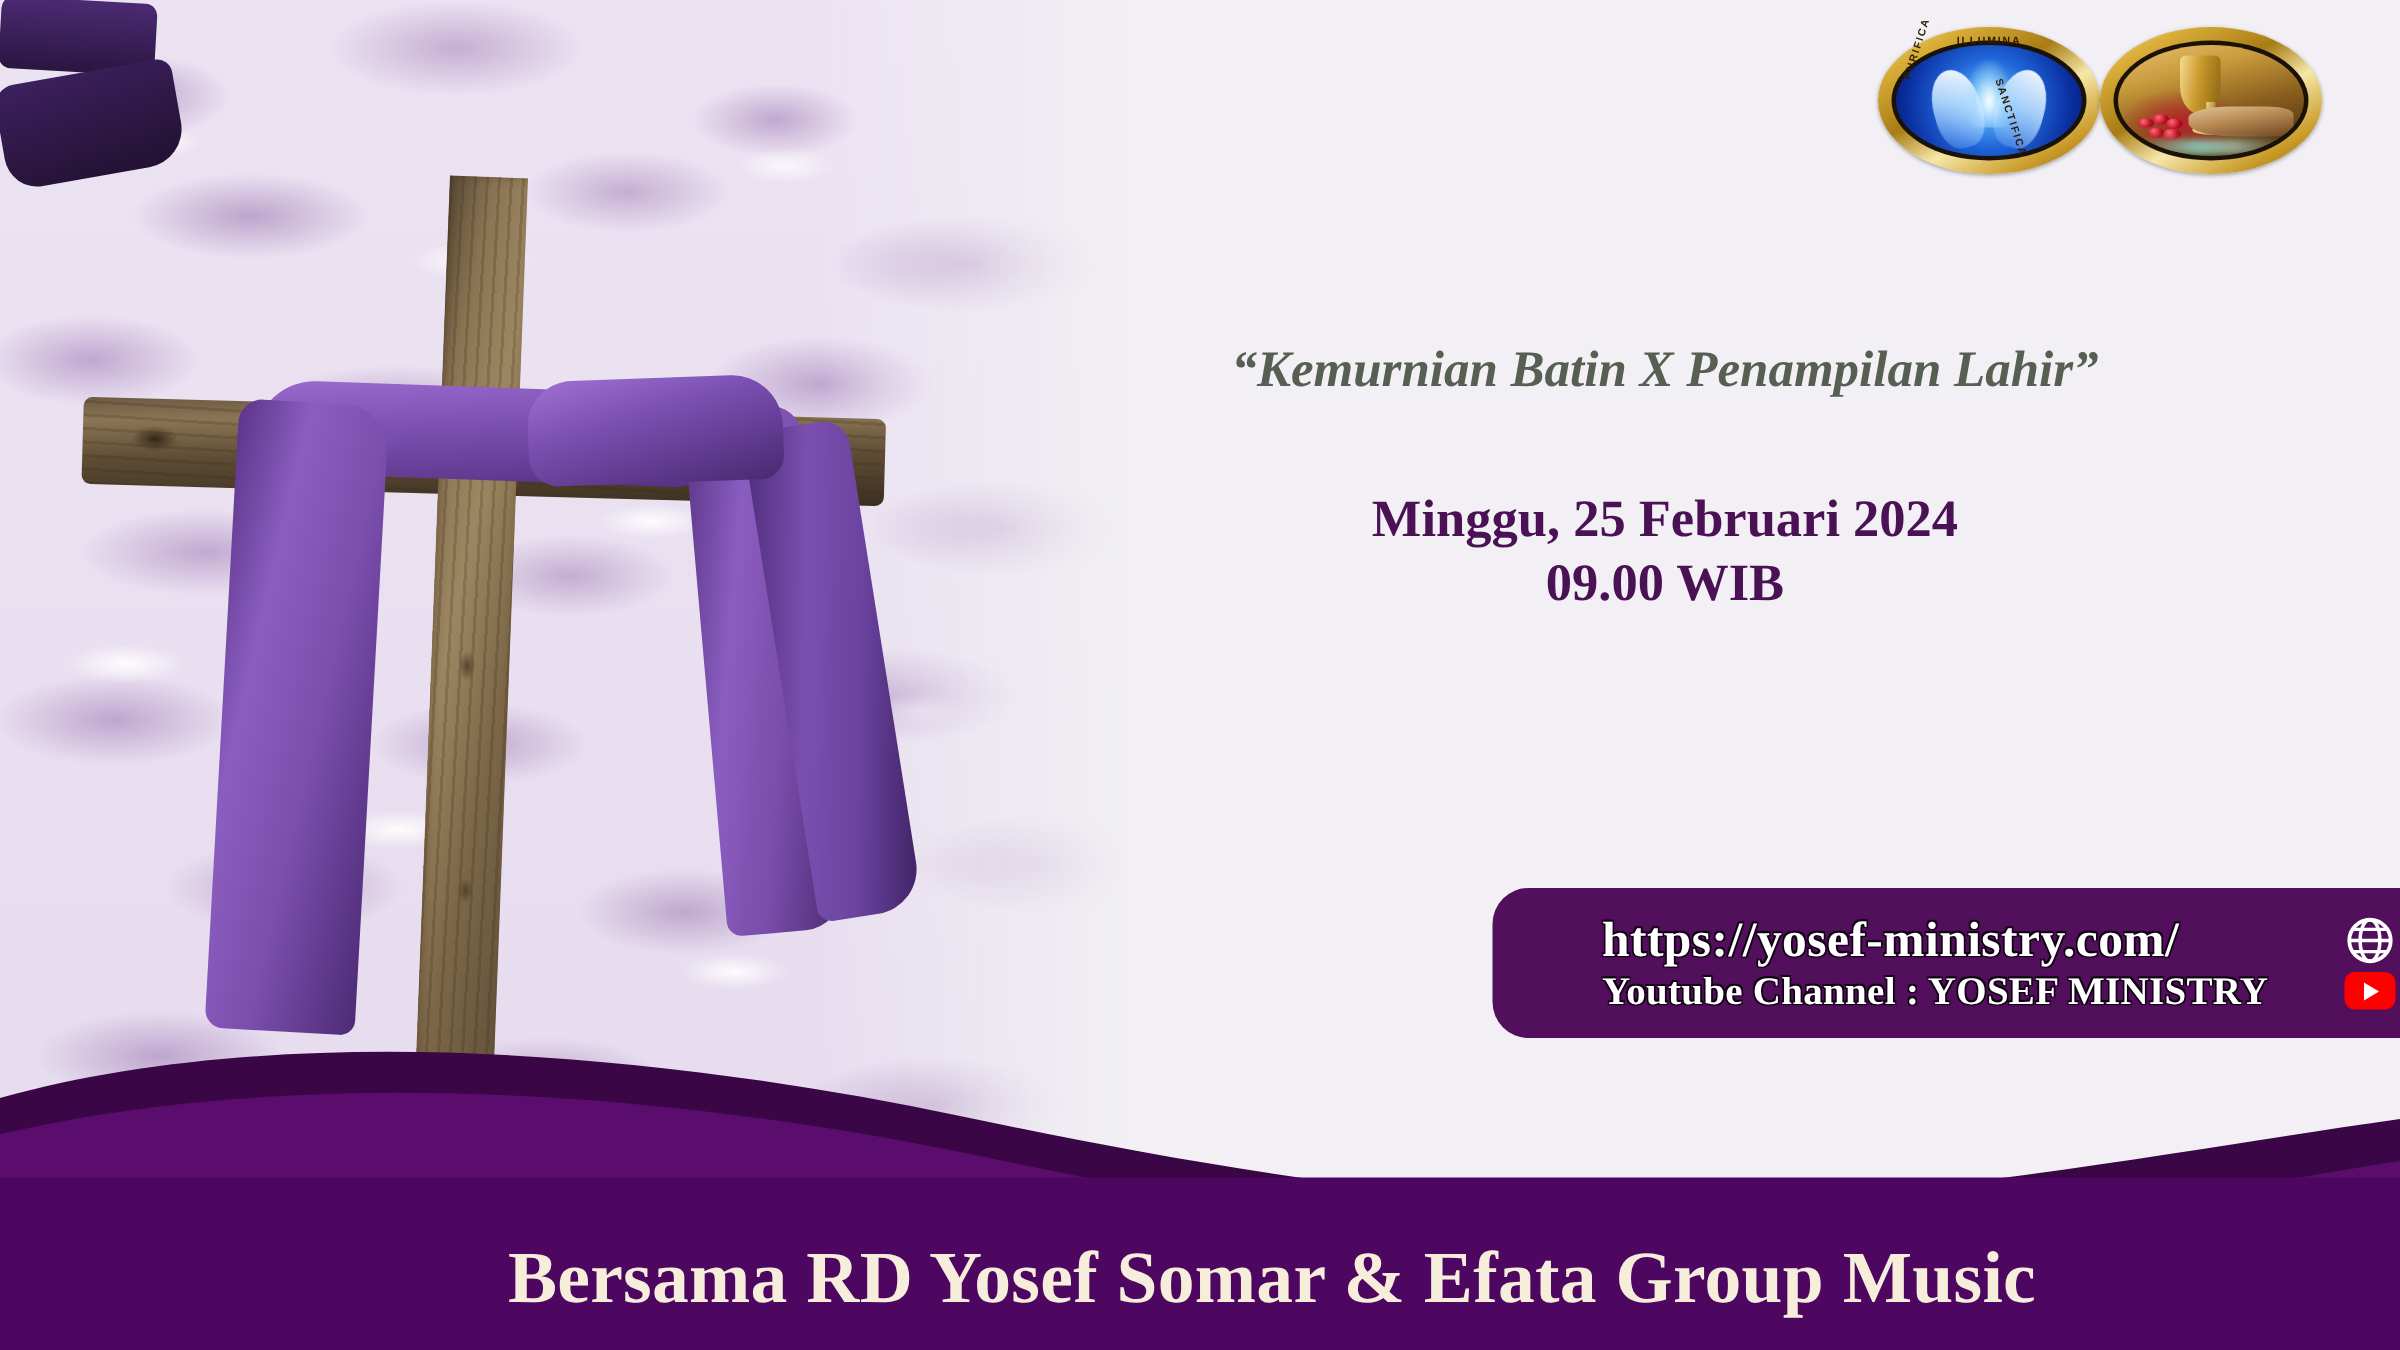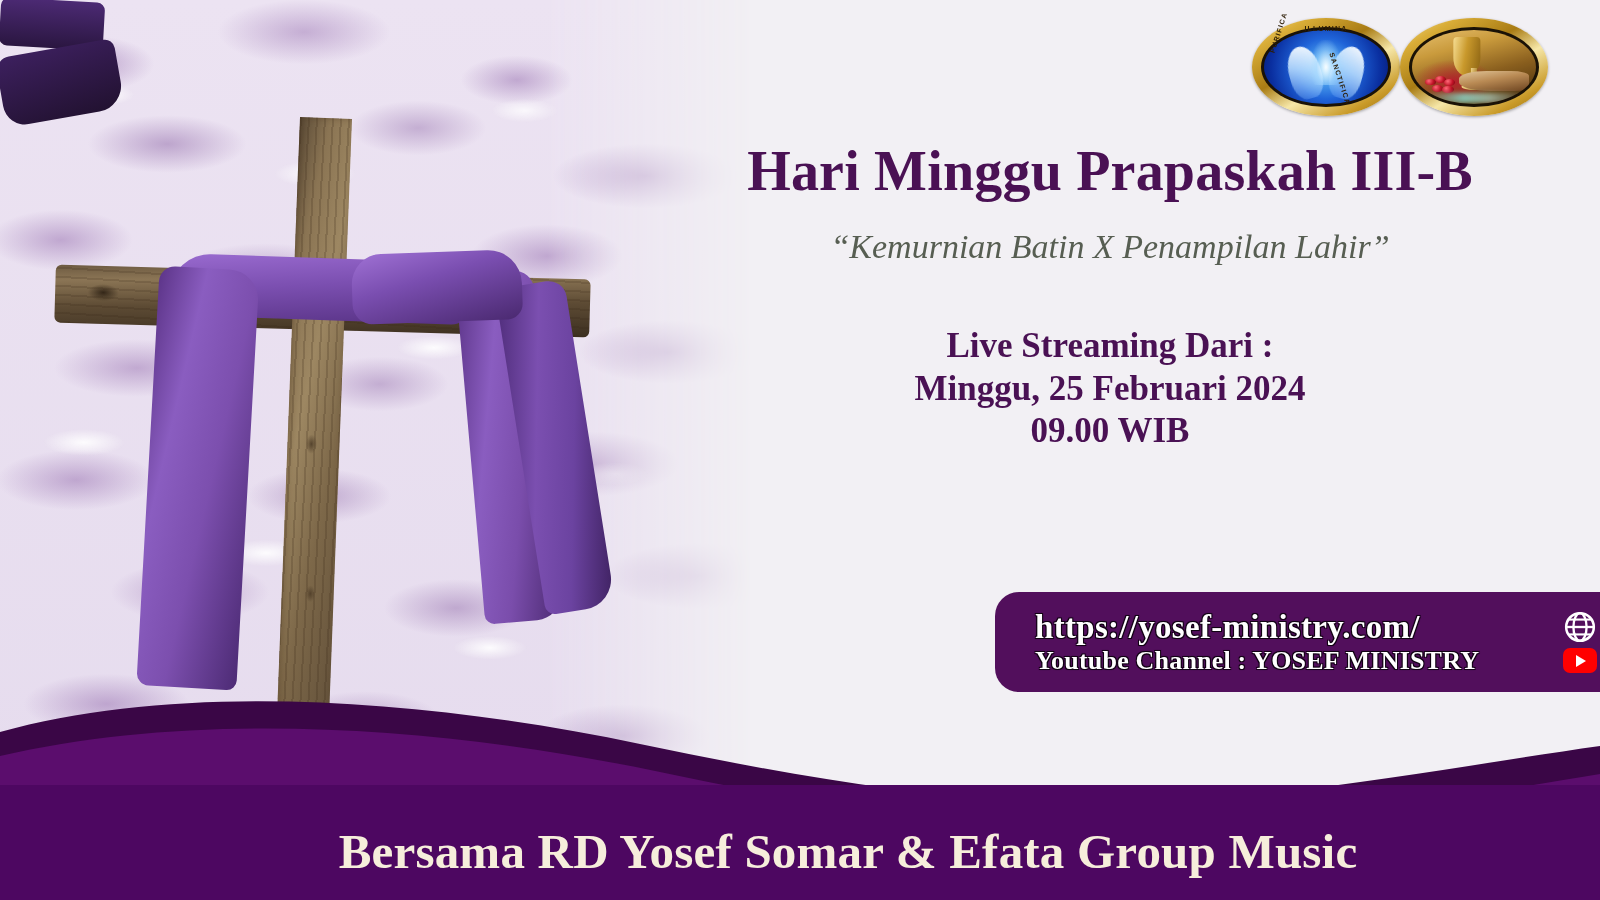--- a/index.html
+++ b/index.html
@@ -201,21 +201,21 @@
   }
 
   
   .headline{
     position:absolute;left:660px;top:142px;width:900px;text-align:center;
     font-size:56px;font-weight:700;color:#4a1154;letter-spacing:.2px;line-height:1.05;
     white-space:nowrap;
   }
   .tagline{
     position:absolute;left:660px;top:228px;width:900px;text-align:center;
-    font-size:34px;font-style:italic;font-weight:400;color:#575e52;white-space:nowrap;
+    font-size:34px;font-style:italic;font-weight:700;color:#575e52;white-space:nowrap;
   }
   .details{
     position:absolute;left:700px;top:325px;width:820px;text-align:center;
     color:#4a1154;font-size:35px;font-weight:700;line-height:1.22;
   }
   .details div{white-space:nowrap;}
 
   
   .urlbar{
     position:absolute;left:995px;top:592px;width:620px;height:100px;
@@ -223,21 +223,21 @@
     display:flex;flex-direction:column;justify-content:center;
     padding:0 18px 0 40px;box-sizing:border-box;
   }
   .url-row{display:flex;align-items:center;gap:14px;}
   .url-row .txt{
     color:#ffffff;font-weight:700;
     text-shadow:-1px -1px 0 #120314,1px -1px 0 #120314,-1px 1px 0 #120314,1px 1px 0 #120314, 0 0 2px #120314;
   }
   .url-line1 .txt{font-size:33px;letter-spacing:.3px;}
   .url-line2 .txt{font-size:26px;letter-spacing:.2px;font-family:Liberation Serif, serif;}
-  .url-row .txt{flex:1;text-align:left;}
+  .url-row .txt{flex:1;text-align:left;margin-left:33px;}
   .globe-icon{width:34px;height:34px;flex:0 0 34px;}
   .yt-icon{
     width:34px;height:25px;flex:0 0 34px;background:#ff0000;border-radius:7px;
     display:flex;align-items:center;justify-content:center;
   }
   .yt-icon .tri{
     width:0;height:0;border-left:10px solid #fff;border-top:6px solid transparent;border-bottom:6px solid transparent;
     margin-left:2px;
   }
 
@@ -305,25 +305,23 @@
           <div class="grape g3"></div>
           <div class="grape g4"></div>
           <div class="grape g5"></div>
         </div>
         <div class="logo2-glowstrip"></div>
       </div>
     </div>
 
   </div>
 
-  <div class="headline">Hari Minggu Prapaskah III-B</div>
   <div class="tagline">“Kemurnian Batin X Penampilan Lahir”</div>
 
   <div class="details">
-    <div>Live Streaming Dari :</div>
     <div>Minggu, 25 Februari 2024</div>
     <div>09.00 WIB</div>
   </div>
 
   <div class="urlbar">
     <div class="url-row url-line1">
       <span class="txt">https://yosef-ministry.com/</span>
       <span class="globe-icon">
         <svg viewBox="0 0 32 32" width="34" height="34" aria-hidden="true">
           <circle cx="16" cy="16" r="13" fill="none" stroke="#ffffff" stroke-width="2.4"></circle>

